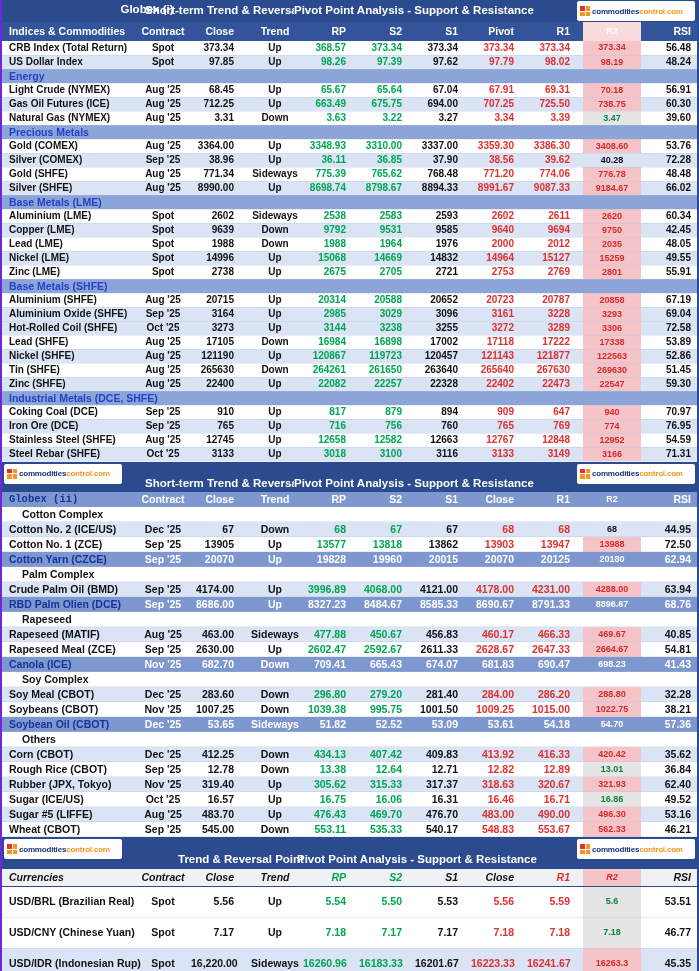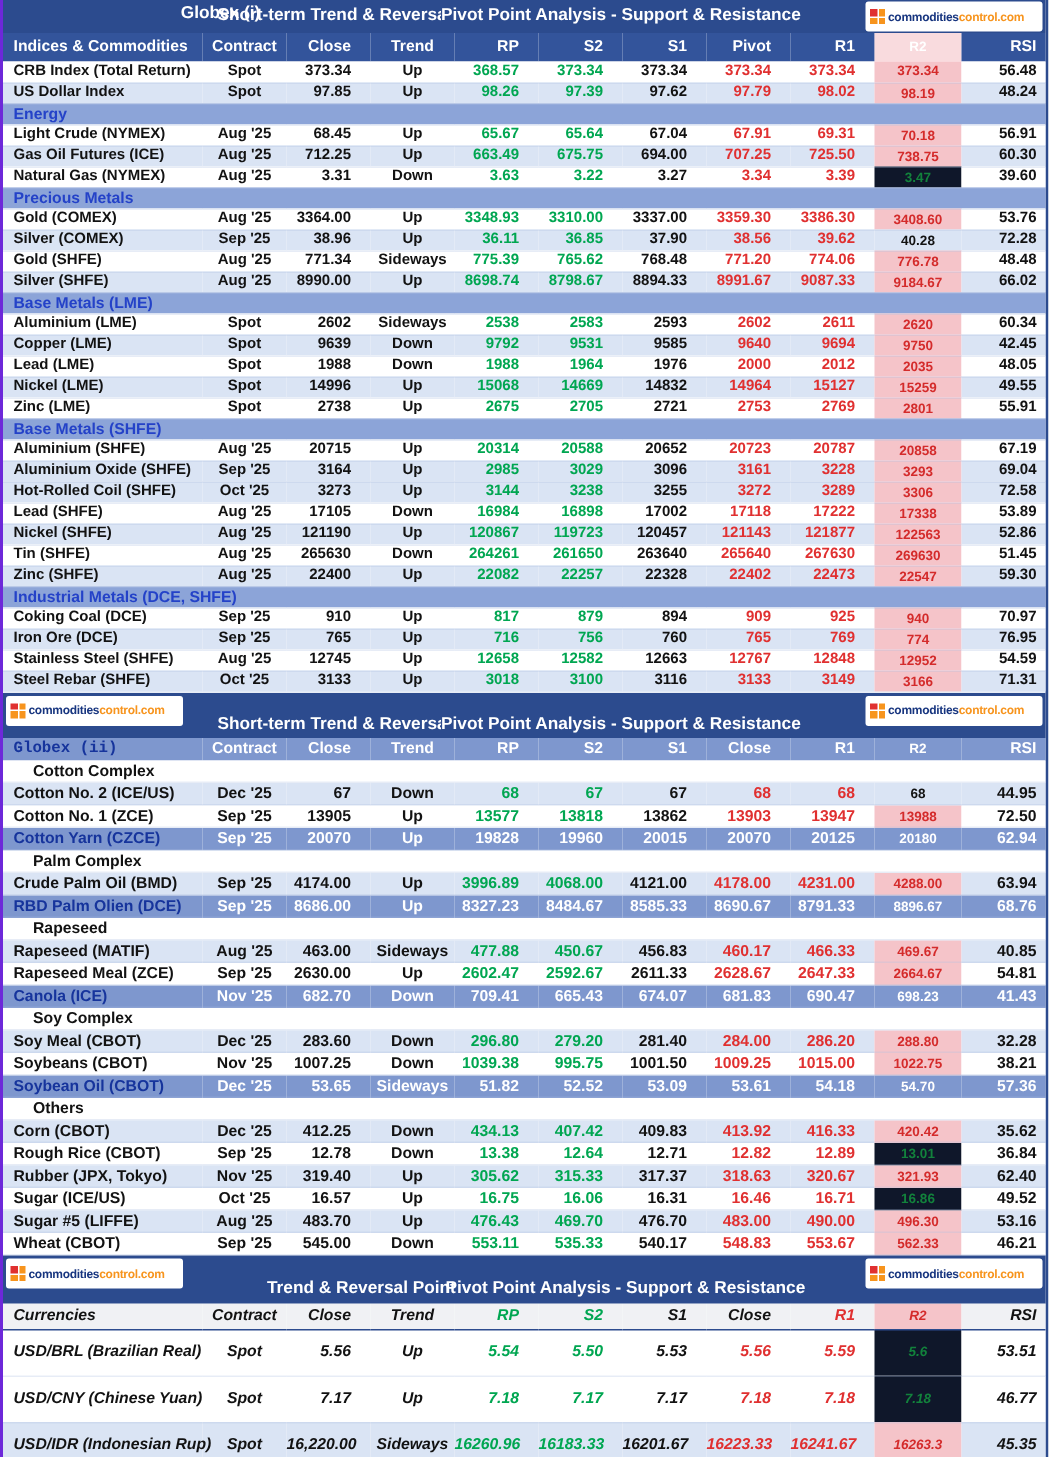--- a/index.html
+++ b/index.html
@@ -39,39 +39,39 @@
   .t1 th { background:#33549B; color:#fff; font-size:10.5px; height:19px; }
   .t1 td { height:14px; font-size:10px; }
   .t1 thead .c-r2 { background:rgba(244,183,190,0.50); }
   .t2 th { background:#7E97CE; color:#fff; font-size:10.5px; height:15px; }
   .t2 thead .c-name { color:#16349C;font-family:Liberation Mono, monospace; }
   .t2 td { height:15px; font-size:10.5px; }
   .t3 th { background:#F0F1F4; color:#121212; font-size:10.5px; height:17px; border-bottom:1px solid #2C4B8E;font-style:italic; }
   .t3 thead .c-rp, .t3 thead .c-s2 { color:#00A651; }
   .t3 thead .c-r1 { color:#E03030; }
   .t3 thead .c-r2 { color:#D42B2B; background:#F5C4C9; }
-  .t3 td { height:31px; font-size:10.5px;font-style:italic; }
+  .t3 td { height:31px; font-size:10.5px; }
 
   th.c-name, td.c-name { text-align:left; padding-left:7px; }
   .c-contract, .c-trend { text-align:center; }
   .c-close, .c-rp, .c-s2, .c-s1, .c-pv, .c-r1 { text-align:right; padding-right:13px; }
   .c-rsi { text-align:right; padding-right:6px; }
   .c-r2 { text-align:center; font-size:9px !important; }
 
   td.c-name, td.c-close, td.c-contract, td.c-trend, td.c-s1, td.c-rsi { color:#121212; }
   td.c-rp, td.c-s2 { color:#00A651; }
   td.c-pv, td.c-r1 { color:#E03030; }
   td.bg-pink { background:#F5C4C9; color:#D42B2B; }
   td.bg-green { background:#C8EAD3; color:#12823C; }
   td.bg-none { color:#121212; }
 
   tr.sw td { background-color:#fff; }
   tr.sb td { background-color:#DAE4F4; }
   tr.sw td.bg-pink, tr.sb td.bg-pink { background-color:#F5C4C9; }
-  tr.sw td.bg-green, tr.sb td.bg-green { background-color:#0f172a; }
+  tr.sw td.bg-green, tr.sb td.bg-green { background-color:#e5e5e5; }
   tr.hl td { background:#7E97CE; color:#fff; }
   tr.hl td.c-name { color:#16349C; }
 
   tr.section1 td { background:#8CA4D8; color:#2442C8; text-align:left; padding-left:7px; font-size:10.5px; height:14px; }
   tr.section2 td { background:#fff; color:#121212; text-align:left; padding-left:20px; font-size:10.5px; height:15px; border-bottom:1px solid rgba(176,193,226,0.30); }
 
   .bottom-strip { height:4px; background:#2C4B8E; width:699px; }
 </style>
 </head>
 <body>
@@ -399,21 +399,21 @@
         </tr>
         <tr class="sw">
           <td class="c-name">Coking Coal (DCE)</td>
           <td class="c-contract">Sep '25</td>
           <td class="c-close">910</td>
           <td class="c-trend">Up</td>
           <td class="c-rp">817</td>
           <td class="c-s2">879</td>
           <td class="c-s1">894</td>
           <td class="c-pv">909</td>
-          <td class="c-r1">925</td>
+          <td class="c-r1">647</td>
           <td class="c-r2 bg-pink">940</td>
           <td class="c-rsi">70.97</td>
         </tr>
         <tr class="sb">
           <td class="c-name">Iron Ore (DCE)</td>
           <td class="c-contract">Sep '25</td>
           <td class="c-close">765</td>
           <td class="c-trend">Up</td>
           <td class="c-rp">716</td>
           <td class="c-s2">756</td>

